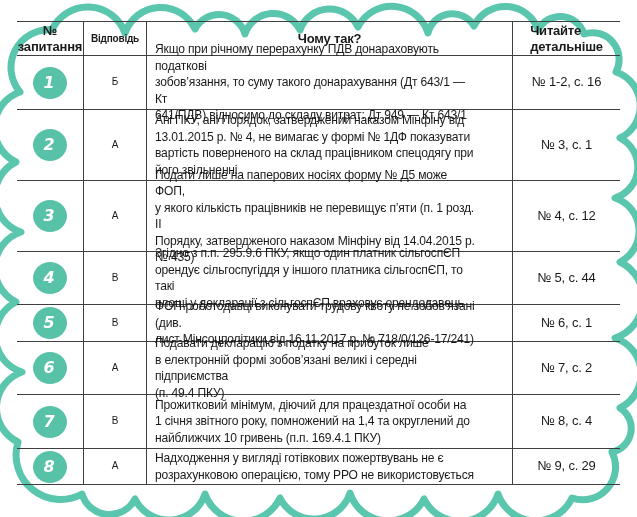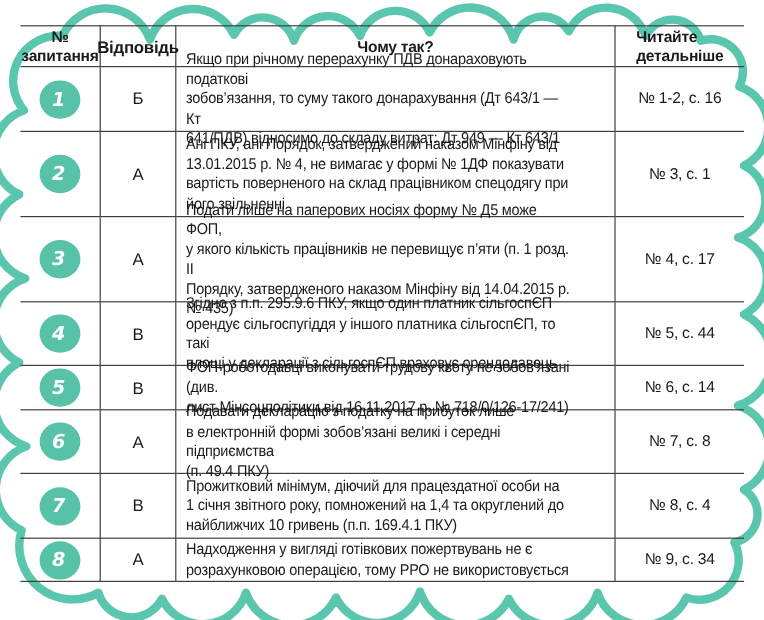--- a/index.html
+++ b/index.html
@@ -39,21 +39,21 @@
   .c1,.c2,.c3{border-right:1px solid #3f3f3f;}
   .c3{justify-content:center;padding:3px 8px;}
   .why{
     white-space:pre-line;
     letter-spacing:-0.2px;
     transform:scaleX(0.93);
     transform-origin:0 50%;
     width:107.5%;
   }
   .c4{text-align:left;letter-spacing:-0.2px;}
-  .c2{font-size:14px;}
+  .c2{font-size:10px;}
   .badge{
     width:32px;height:32px;border-radius:50%;
     background:#57C2A8;
     display:flex;align-items:center;justify-content:center;
     color:#ffffff;
     font-family:"DejaVu Sans", sans-serif;
     font-weight:bold;font-style:italic;
     font-size:16px;line-height:1;
     padding-right:2px;
   }
@@ -107,21 +107,21 @@
       <div class="cell c1">
           <span class="badge">3</span>
         </div>
       <div class="cell c2">А</div>
       <div class="cell c3">
           <span class="why">Подати лише на паперових носіях форму № Д5 може ФОП,
 у якого кількість працівників не перевищує п’яти (п. 1 розд. ІІ
 Порядку, затвердженого наказом Мінфіну від 14.04.2015 р.
 № 435)</span>
         </div>
-      <div class="cell c4">№ 4, с. 17</div>
+      <div class="cell c4">№ 4, с. 12</div>
     </div>
 
     <div class="row">
       <div class="cell c1">
           <span class="badge">4</span>
         </div>
       <div class="cell c2">В</div>
       <div class="cell c3">
           <span class="why">Згідно з п.п. 295.9.6 ПКУ, якщо один платник сільгоспЄП
 орендує сільгоспугіддя у іншого платника сільгоспЄП, то такі
@@ -132,34 +132,34 @@
 
     <div class="row">
       <div class="cell c1">
           <span class="badge">5</span>
         </div>
       <div class="cell c2">В</div>
       <div class="cell c3">
           <span class="why">ФОП-роботодавці виконувати трудову квоту не зобов’язані (див.
 лист Мінсоцполітики від 16.11.2017 р. № 718/0/126-17/241)</span>
         </div>
-      <div class="cell c4">№ 6, с. 14</div>
+      <div class="cell c4">№ 6, с. 1</div>
     </div>
 
     <div class="row">
       <div class="cell c1">
           <span class="badge">6</span>
         </div>
       <div class="cell c2">А</div>
       <div class="cell c3">
           <span class="why">Подавати декларацію з податку на прибуток лише
 в електронній формі зобов’язані великі і середні підприємства
 (п. 49.4 ПКУ)</span>
         </div>
-      <div class="cell c4">№ 7, с. 8</div>
+      <div class="cell c4">№ 7, с. 2</div>
     </div>
 
     <div class="row">
       <div class="cell c1">
           <span class="badge">7</span>
         </div>
       <div class="cell c2">В</div>
       <div class="cell c3">
           <span class="why">Прожитковий мінімум, діючий для працездатної особи на
 1 січня звітного року, помножений на 1,4 та округлений до
@@ -170,16 +170,16 @@
 
     <div class="row">
       <div class="cell c1">
           <span class="badge">8</span>
         </div>
       <div class="cell c2">А</div>
       <div class="cell c3">
           <span class="why">Надходження у вигляді готівкових пожертвувань не є
 розрахунковою операцією, тому РРО не використовується</span>
         </div>
-      <div class="cell c4">№ 9, с. 34</div>
+      <div class="cell c4">№ 9, с. 29</div>
     </div>
   </div>
 </div>
 
 </body></html>

